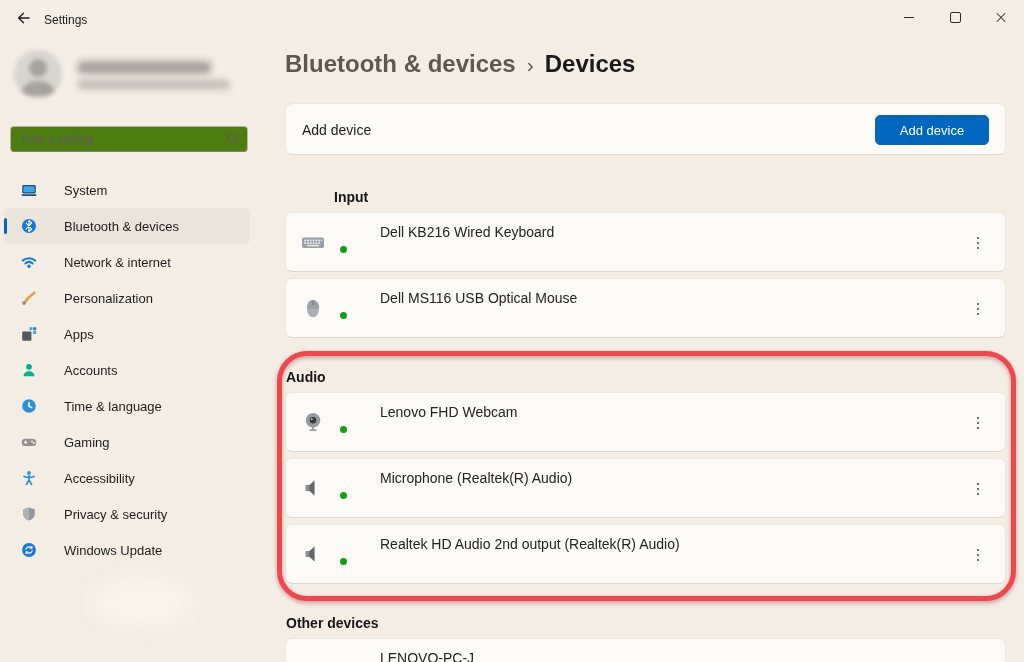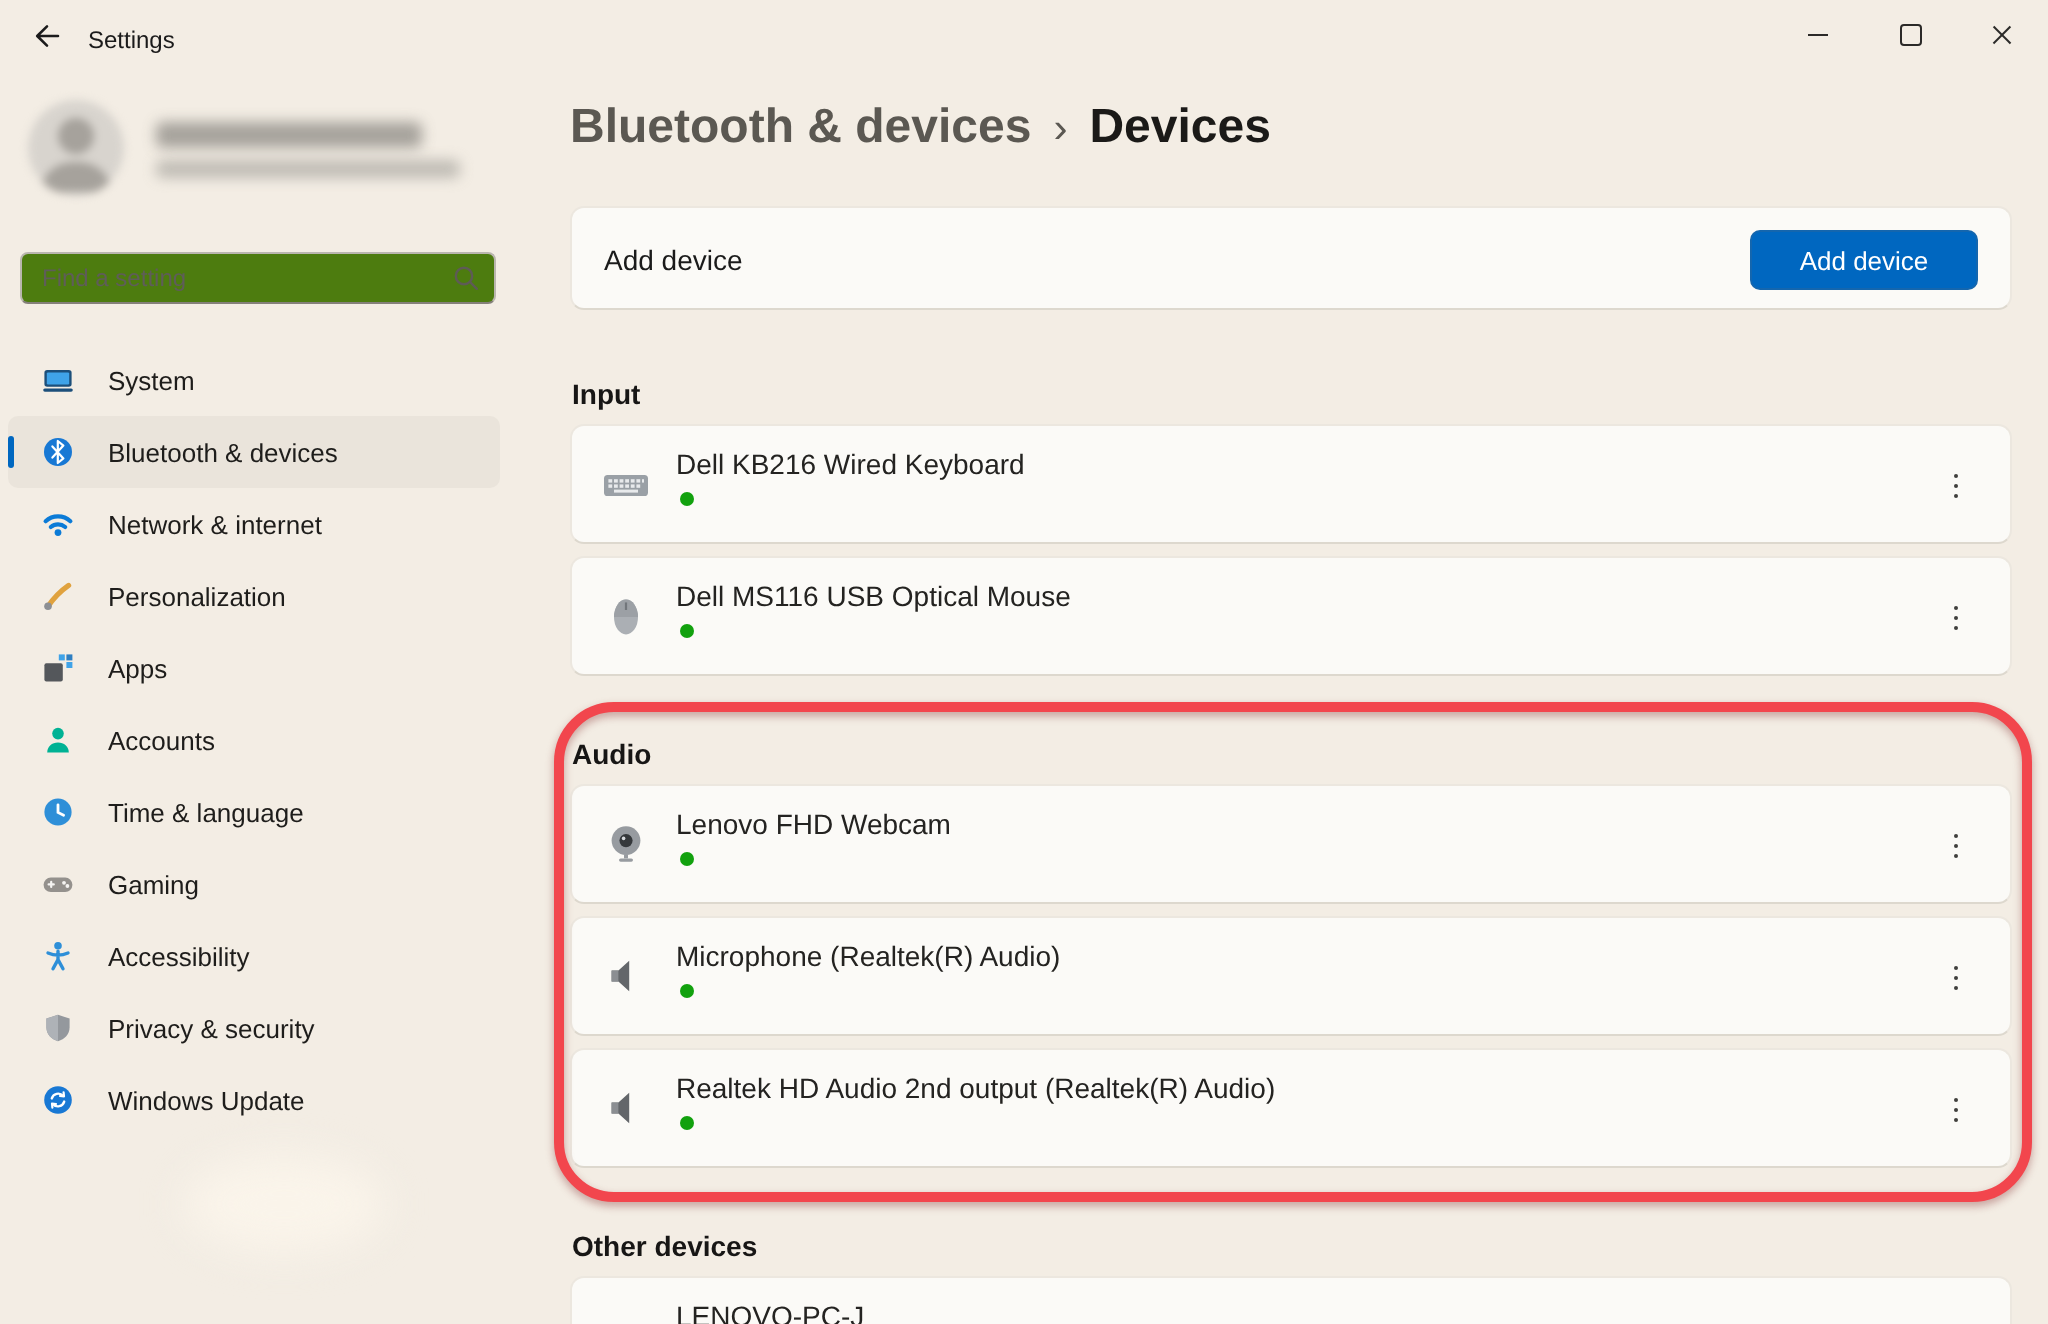--- a/index.html
+++ b/index.html
@@ -26,51 +26,51 @@
   .email-blob{position:absolute;left:64px;top:30px;width:152px;height:9px;background:#b2afa8;border-radius:3px;filter:blur(3.5px);opacity:.8;}
 
   
   .search-box{position:absolute;left:10px;top:126px;width:238px;height:26px;background:#4d7c0f;border:1px solid #bab6af;border-bottom-color:#84807a;border-radius:4px;box-sizing:border-box;}
   .search-box input{position:absolute;left:0;top:0;width:208px;height:100%;border:none;background:transparent;padding:0 0 0 10px;font-size:12px;font-family:inherit;color:#1b1b1b;outline:none;}
   .search-box input::placeholder{color:#5f5d59;}
   .search-icon{position:absolute;right:7px;top:5px;}
 
   
   .nav{position:absolute;left:4px;top:172px;width:246px;}
-  .nav-item{position:relative;height:36px;border-radius:5px;display:flex;align-items:center;padding-left:17px;gap:17px;cursor:pointer;box-sizing:border-box;}
+  .nav-item{position:relative;height:36px;border-radius:5px;display:flex;align-items:center;padding-left:17px;gap:27px;cursor:pointer;box-sizing:border-box;}
   .nav-item .lbl{font-size:13px;color:#1e1d1b;}
   .nav-item.selected{background:#eae4db;}
   .nav-pill{position:absolute;left:0;top:10px;width:3px;height:16px;border-radius:2px;background:#0067c0;}
   .nav-ico{width:16px;height:16px;display:flex;align-items:center;justify-content:center;flex:none;}
 
   
   .main{position:absolute;left:285px;top:0;width:721px;height:662px;}
   .breadcrumb{position:absolute;left:0;top:50px;display:flex;align-items:center;gap:11px;}
   .bc-parent{font-size:24px;font-weight:600;color:#5b5852;cursor:pointer;}
   .bc-sep{font-size:21px;color:#5b5852;padding-top:1px;}
   .bc-current{font-size:24px;font-weight:600;color:#1b1a18;}
 
   .card{position:absolute;left:0;width:721px;background:#fbfaf7;border:1px solid #ece7df;border-bottom-color:#ddd8ce;border-radius:7px;box-sizing:border-box;}
 
   .add-card{top:103px;height:52px;}
   .add-label{position:absolute;left:16px;top:18px;font-size:14px;color:#1b1b1b;}
   .add-btn{position:absolute;right:16px;top:11px;width:114px;height:30px;background:#0067c0;border:1px solid #1466ae;border-radius:5px;color:#ffffff;font-size:13px;font-family:inherit;cursor:pointer;}
 
   .section-title{position:absolute;left:1px;font-size:14px;font-weight:700;color:#171615;}
-  .st-input{top:189px;}
+  .st-input{top:189px;margin-left:48px;}
   .st-audio{top:369px;}
   .st-other{top:615px;text-align:right;}
 
   .device-row{height:60px;}
   .r-kb{top:212px;} .r-mouse{top:278px;}
   .r-cam{top:392px;} .r-mic{top:458px;} .r-out{top:524px;}
   .r-pc{top:638px;}
   .device-icon{position:absolute;left:15px;top:17px;width:24px;height:24px;display:flex;align-items:center;justify-content:center;}
   .device-info{position:absolute;left:52px;top:11px;display:flex;flex-direction:column;align-items:flex-start;}
-  .device-name{font-size:14px;color:#242321;}
+  .device-name{font-size:14px;color:#242321;margin-left:42px;}
   .status-dot{width:7px;height:7px;border-radius:50%;background:#12a10e;margin:6px 0 0 2px;}
   .menu-btn{position:absolute;right:12px;top:15px;width:30px;height:30px;border:none;background:transparent;display:flex;align-items:center;justify-content:center;cursor:pointer;}
   .kebab{display:flex;flex-direction:column;gap:2.6px;}
   .kebab i{width:2.6px;height:2.6px;border-radius:50%;background:#403f3d;display:block;}
 
   
   .annotation{position:absolute;left:277px;top:351px;width:739px;height:250px;border:5px solid #f2464d;border-radius:30px;box-sizing:border-box;pointer-events:none;filter:drop-shadow(0 2px 2px rgba(140,60,60,.45));z-index:50;}
 
   .bg-blob{position:absolute;left:92px;top:578px;width:100px;height:48px;background:#faf4ea;border-radius:50%;filter:blur(10px);pointer-events:none;}
 </style>

